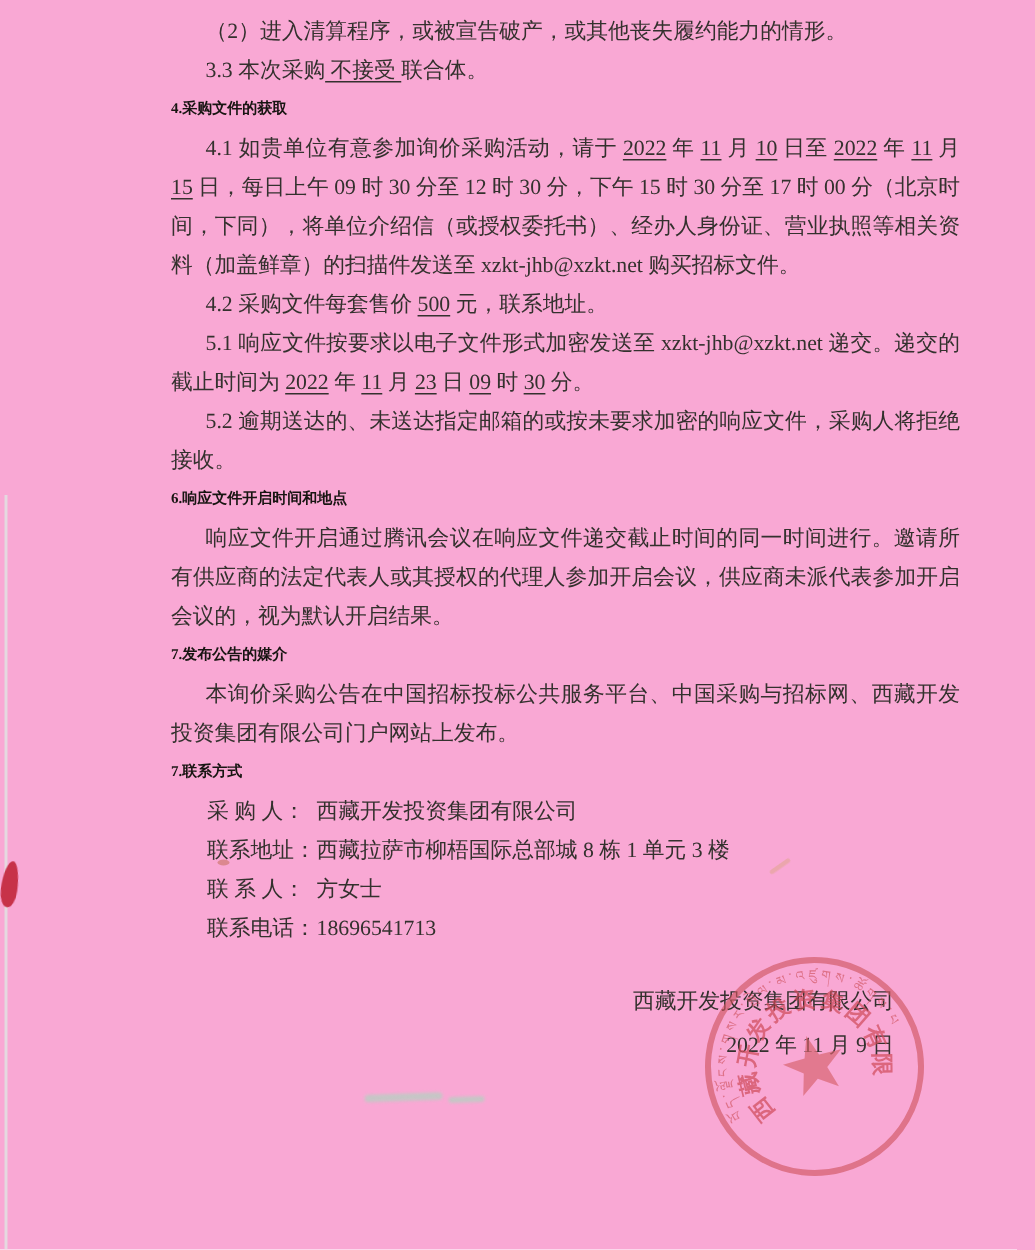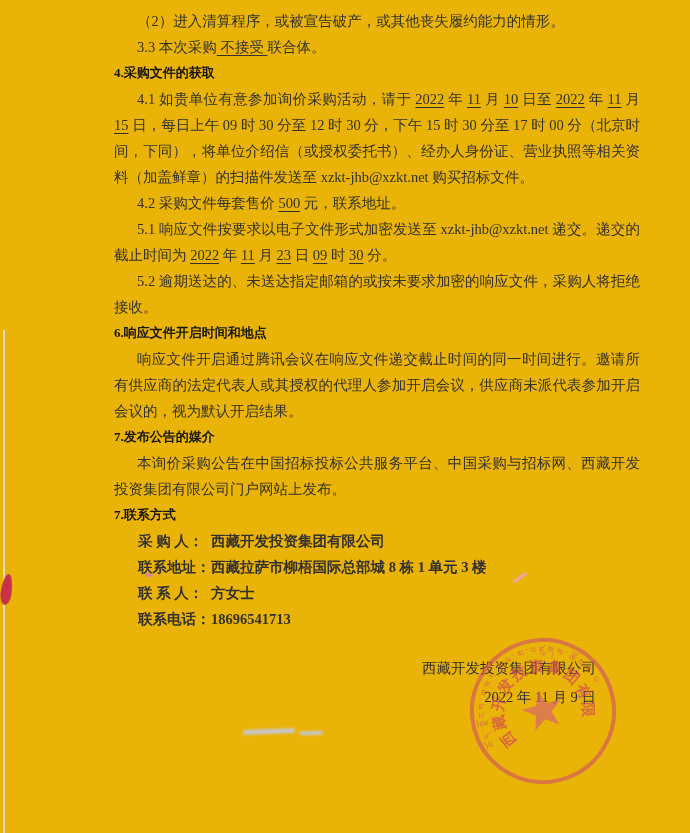--- a/index.html
+++ b/index.html
@@ -1,19 +1,19 @@
 <!DOCTYPE html>
 <html><head>
 <meta charset="utf-8">
 <style>
   html,body{margin:0;padding:0;background:#fdfdfd;}
   .page{
     position:relative;
     width:690px;height:833px;
-    background:#eab308;
+    background:#f9a8d4;
     overflow:hidden;
     font-family:"Liberation Serif","DejaVu Serif",serif;
     color:#34312e;
   }
   .doc{
     position:absolute;left:0;top:0;
     width:690px;
     padding:8px 50px 0 114px;
     box-sizing:border-box;
     font-size:14.5px;
@@ -21,30 +21,30 @@
   }
   .para{
     margin:0;
     text-indent:23px;
     text-align:justify;
     text-justify:inter-character;
   }
   .heading{
     margin:0;
     font-weight:bold;
-    font-size:13px;
+    font-size:10px;
     color:#181512;
     line-height:26px;
   }
   .u{
     text-decoration:underline;
     text-underline-offset:3px;
     text-decoration-thickness:1px;
   }
-  .contact-row{margin-left:24px;line-height:26px;white-space:nowrap;font-weight:bold;}
+  .contact-row{margin-left:24px;line-height:26px;white-space:nowrap;}
   .contact-label{display:inline-block;width:73px;white-space:pre;}
   .signature{margin-top:23px;text-align:right;padding-right:44px;}
   .sig-company{line-height:26px;}
   .sig-date{line-height:26px;margin-top:3px;}
   .seal{position:absolute;left:433px;top:601px;pointer-events:none;}
   .artifact{position:absolute;}
   .edge-line{left:3px;top:330px;width:2px;height:503px;background:#e2e2e2;opacity:.85;}
   .red-mark{
     left:1px;top:574px;width:11px;height:31px;
     background:#c73249;

